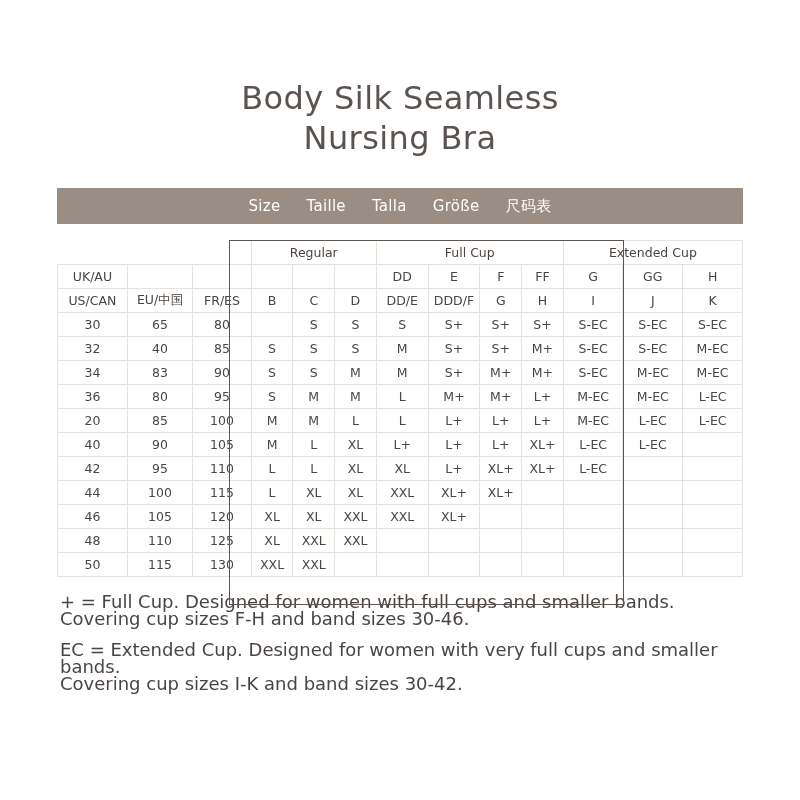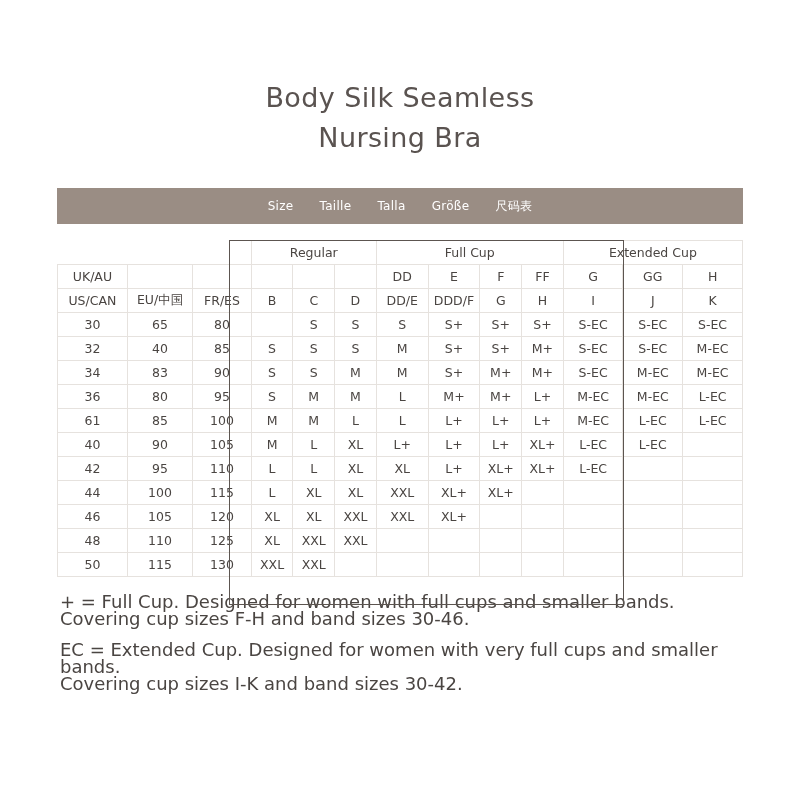--- a/index.html
+++ b/index.html
@@ -19,38 +19,38 @@
     width: 800px;
     height: 800px;
     position: relative;
     box-sizing: border-box;
   }
   .title-block {
     text-align: center;
     padding-top: 78px;
   }
   .title-line {
-    font-size: 27px;
+    font-size: 32px;
     color: #5a5350;
     letter-spacing: 0.4px;
     line-height: 40px;
     font-weight: 400;
   }
   .lang-bar {
     margin: 30px 57px 0 57px;
     background: #9a8d84;
     height: 36px;
     display: flex;
     align-items: center;
     justify-content: center;
     gap: 26px;
   }
   .lang-bar span {
     color: #ffffff;
-    font-size: 12px;
+    font-size: 15px;
     letter-spacing: 0.3px;
     text-align: center;
   }
   .table-wrap {
     margin: 16px 57px 0 57px;
     position: relative;
   }
   table.size {
     border-collapse: collapse;
     width: 686px;
@@ -230,21 +230,21 @@
           <td class="sizecell">M</td>
           <td class="sizecell">L</td>
           <td class="sizecell">M+</td>
           <td class="sizecell">M+</td>
           <td class="sizecell">L+</td>
           <td class="sizecell">M-EC</td>
           <td class="sizecell">M-EC</td>
           <td class="sizecell">L-EC</td>
         </tr>
         <tr>
-          <td>61</td>
+          <td>20</td>
           <td>85</td>
           <td>100</td>
           <td class="sizecell">M</td>
           <td class="sizecell">M</td>
           <td class="sizecell">L</td>
           <td class="sizecell">L</td>
           <td class="sizecell">L+</td>
           <td class="sizecell">L+</td>
           <td class="sizecell">L+</td>
           <td class="sizecell">M-EC</td>

